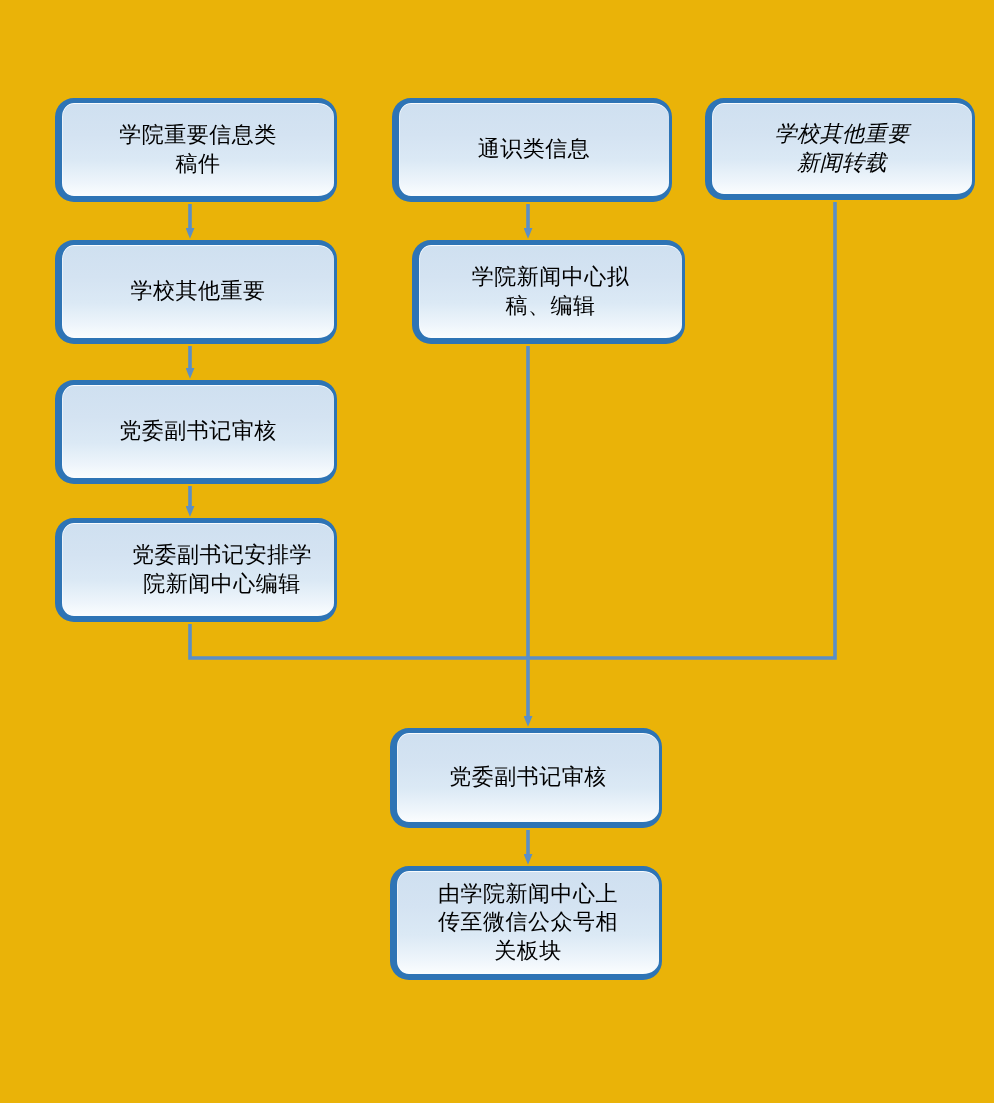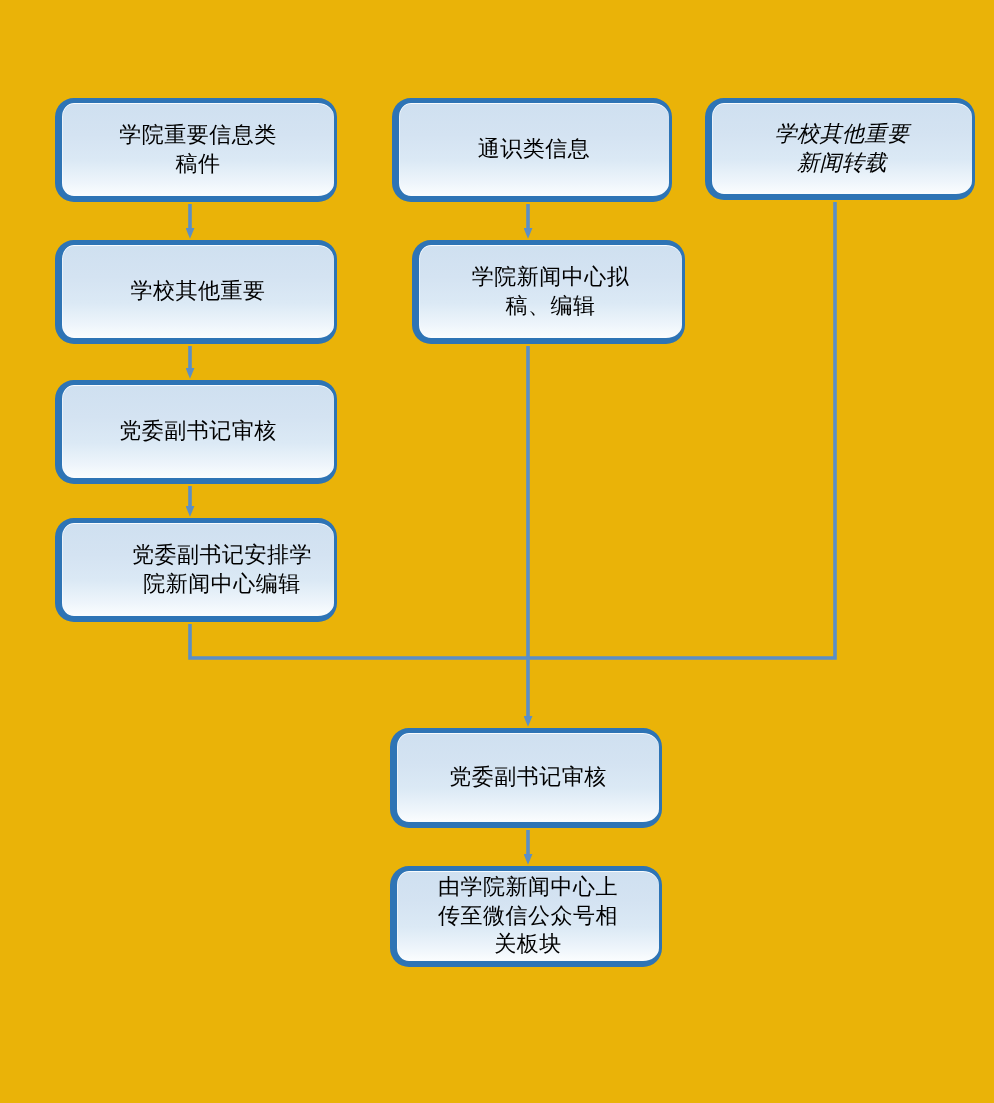--- a/index.html
+++ b/index.html
@@ -114,19 +114,19 @@
 
   <div class="node" style="left:705px; top:98px; width:270px; height:102px;font-style:italic;">
     <span class="node-label">学校其他重要
 新闻转载</span>
   </div>
 
   <div class="node" style="left:390px; top:728px; width:272px; height:100px;">
     <span class="node-label">党委副书记审核</span>
   </div>
 
-  <div class="node" style="left:390px; top:866px; width:272px; height:101px;">
+  <div class="node" style="left:390px; top:866px; width:272px; height:114px;">
     <span class="node-label">由学院新闻中心上
 传至微信公众号相
 关板块</span>
   </div>
 
 </div>
 
 </body></html>

